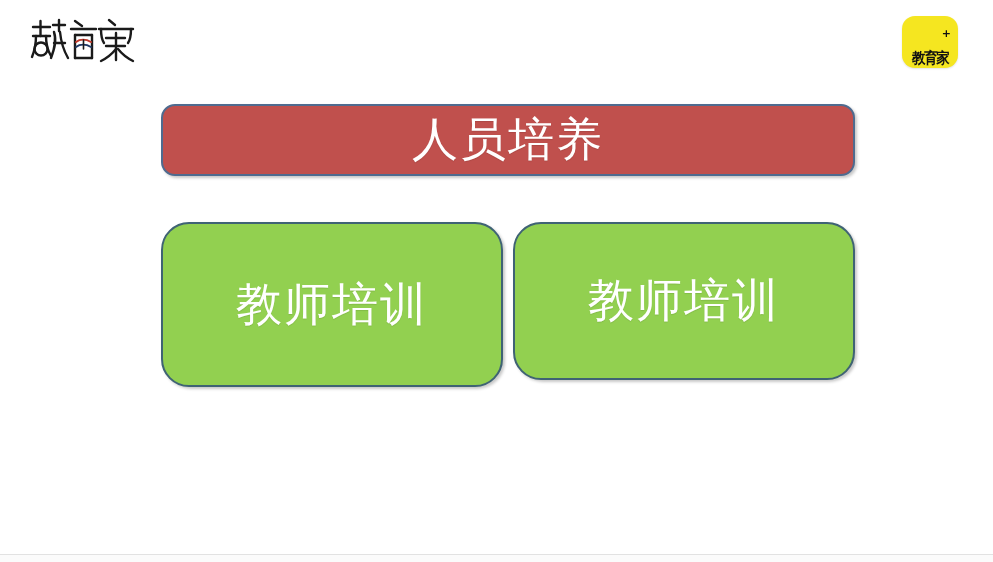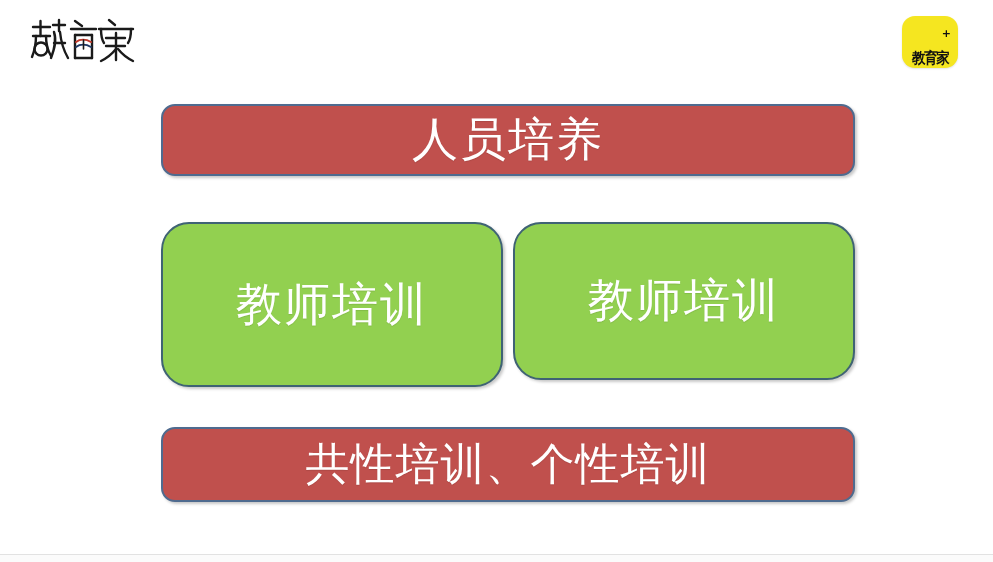--- a/index.html
+++ b/index.html
@@ -217,20 +217,17 @@
   </div>
 
   <div id="node-left" class="node node-green">
     <span class="node-label">教师培训</span>
   </div>
 
   <div id="node-right" class="node node-green">
     <span class="node-label">教师培训</span>
   </div>
 
-  <div id="node-bottom" class="node node-red">
-    <span class="node-label">共性培训、个性培训</span>
-  </div>
 
   <div class="footer-divider"></div>
   <div class="footer-strip"></div>
 
 </div>
 
 </body></html>

